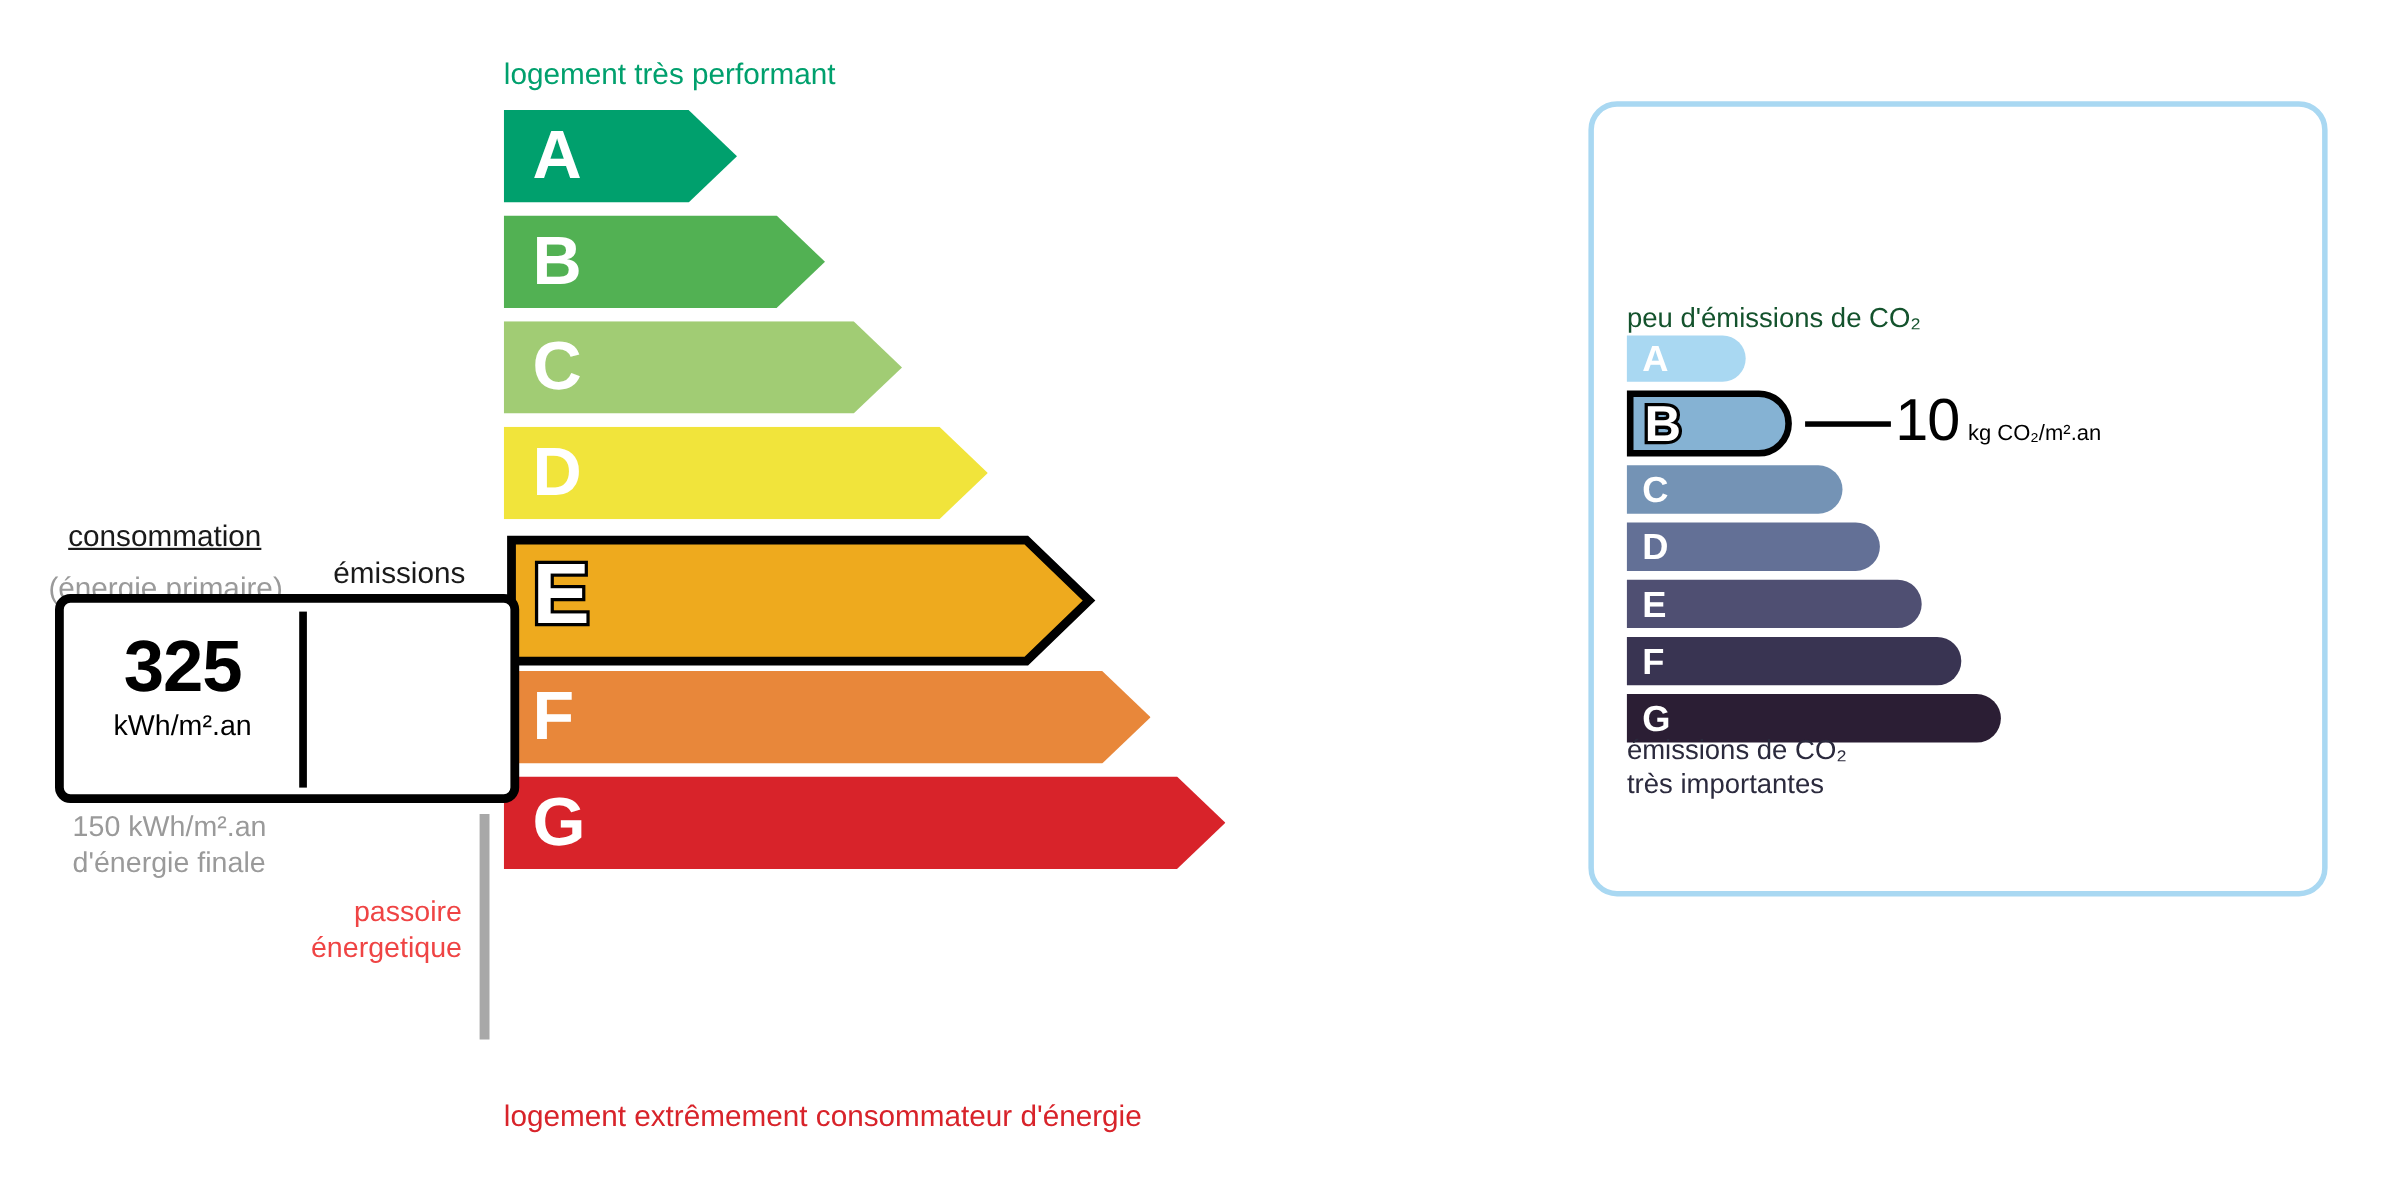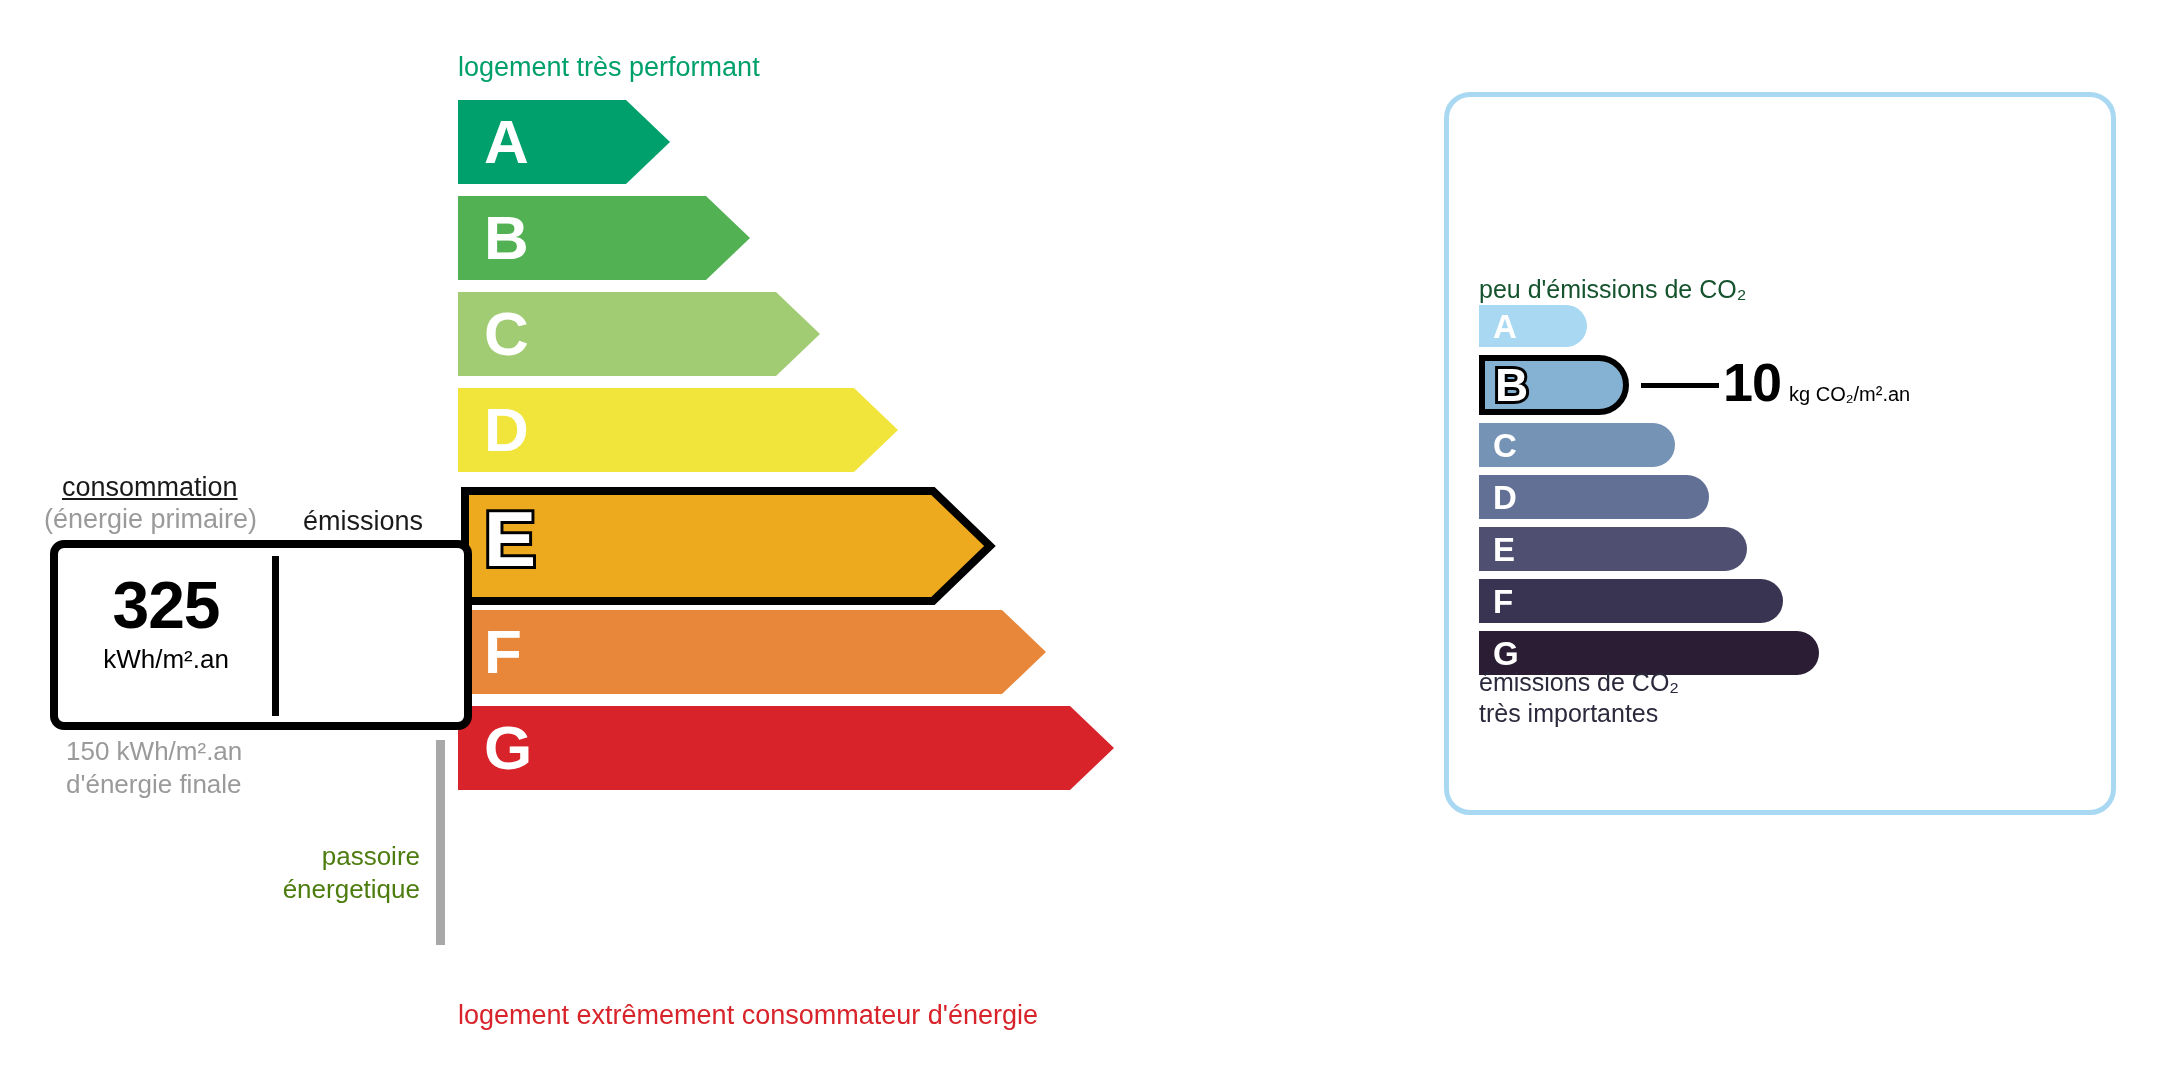--- a/index.html
+++ b/index.html
@@ -92,21 +92,21 @@
     left: 62px;
     top: 472px;
     font-size: 27px;
     color: #1a1a1a;
     white-space: nowrap;
     text-decoration: underline;
   }
   .lbl-energie-primaire {
     position: absolute;
     left: 44px;
-    top: 504px;
+    top: 520px;
     font-size: 27px;
     color: #9a9a9a;
     white-space: nowrap;
   }
   .lbl-emissions {
     position: absolute;
     left: 303px;
     top: 506px;
     font-size: 27px;
     color: #1a1a1a;
@@ -122,22 +122,21 @@
     white-space: nowrap;
   }
   .lbl-passoire {
     position: absolute;
     left: 180px;
     top: 812px;
     width: 240px;
     text-align: right;
     font-size: 26px;
     line-height: 1.25;
-    color: #4d7c0f;
-    margin-top: 28px;
+    color: #ef4444;
   }
 
   
   #values-box {
     position: absolute;
     left: 50px;
     top: 540px;
     width: 422px;
     height: 190px;
     border: 8px solid #000000;
@@ -253,21 +252,21 @@
     position: absolute;
     height: 5px;
     background: #000000;
   }
   #co2-value {
     position: absolute;
     white-space: nowrap;
   }
   #co2-value-num {
     font-size: 54px;
-    font-weight: bold;
+    font-weight: normal;
     color: #000000;
     letter-spacing: -1px;
   }
   #co2-value-unit {
     font-size: 20px;
     color: #000000;
     margin-left: 8px;
   }
 </style>
 </head>

